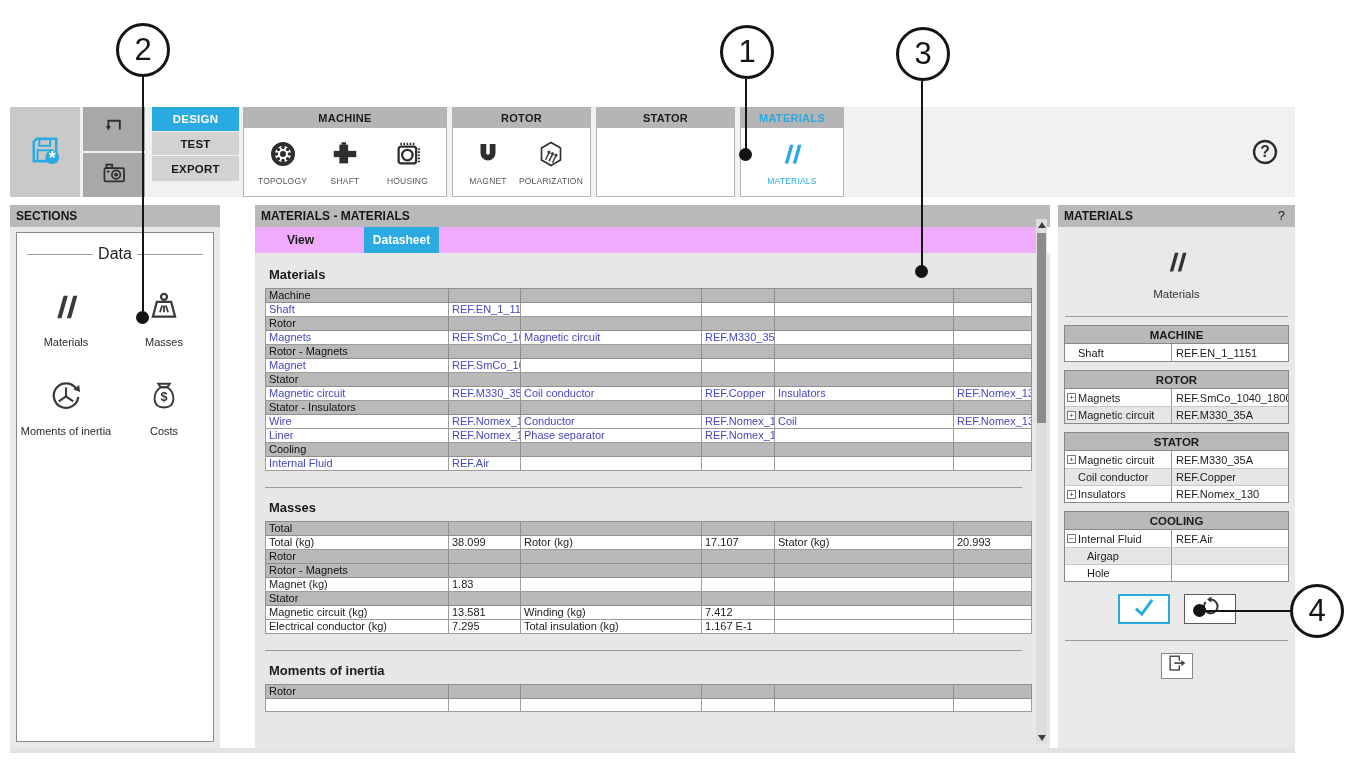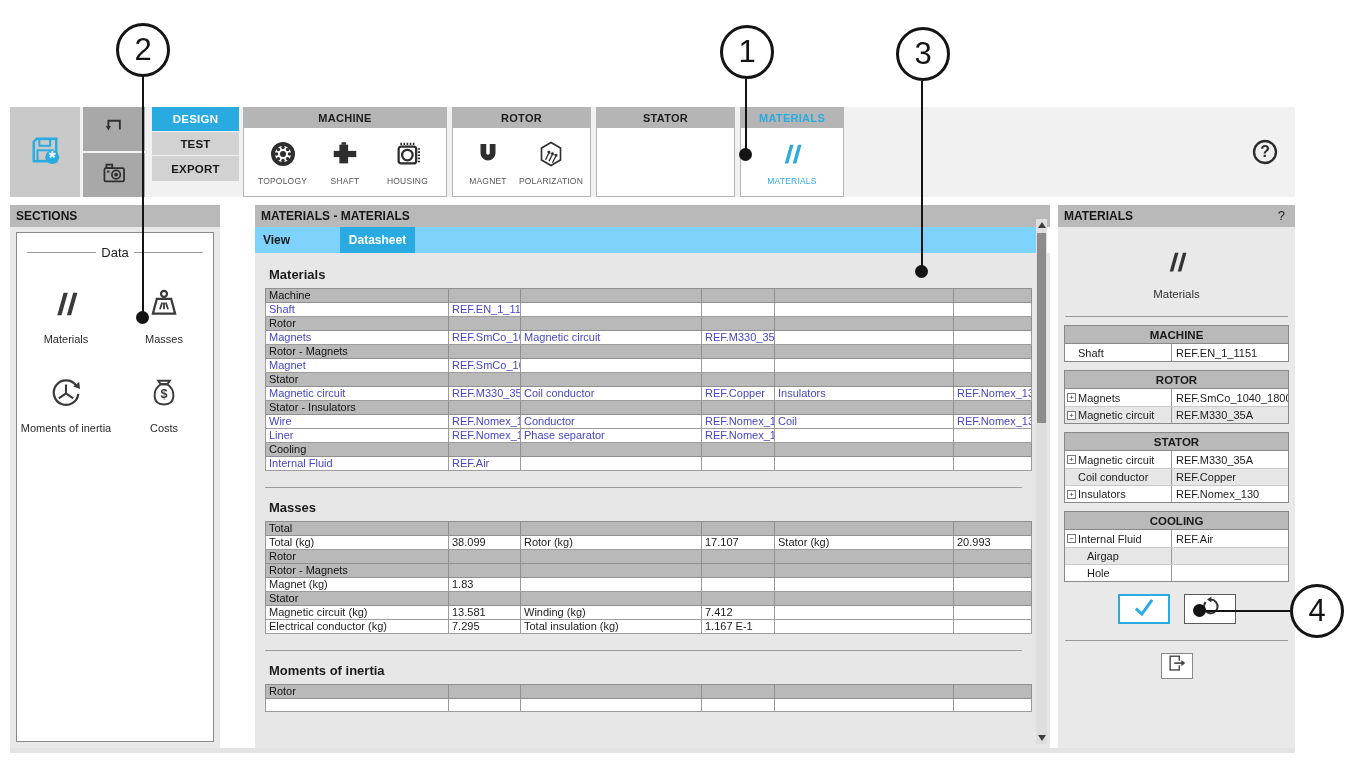--- a/index.html
+++ b/index.html
@@ -44,28 +44,28 @@
     padding-left:6px; display:flex; }
   .panel-body { position:absolute; top:22px; left:0; right:0; bottom:0; background:#e9e9e9; }
 
   
   .sections-panel { left:0; width:210px; }
   .sections-box { position:absolute; top:5px; left:6px; right:6px; bottom:6px; background:#fff; border:1px solid #8a8a8a; }
   .data-legend { display:flex; align-items:center; margin-top:12px; }
   .data-legend .line { flex:1; height:1px; background:#9a9a9a; }
   .data-legend .line:first-child { margin-left:10px; }
   .data-legend .line:last-child { margin-right:10px; }
-  .data-legend .label { padding:0 5px; font-size:13px; color:#222; }
+  .data-legend .label { padding:0 5px; font-size:16px; color:#222; }
   .data-grid { display:grid; grid-template-columns:1fr 1fr; row-gap:30px; margin-top:26px; }
   .data-item { display:flex; flex-direction:column; align-items:center; gap:7px; cursor:pointer; }
   .data-item .label { font-size:11px; color:#2a2a2a; }
 
   
   .main-panel { left:245px; width:795px; }
-  .view-tabs { position:absolute; top:22px; left:0; right:4px; height:26px; background:#7dd3fc; display:flex; }
+  .view-tabs { position:absolute; top:22px; left:0; right:4px; height:26px; background:#f0abfc; display:flex;padding-left:24px; }
   .view-tab { font-size:12px; font-weight:bold; line-height:26px; cursor:pointer; }
   .view-tab.plain { width:85px; padding-left:8px; color:#1a1a1a; }
   .view-tab.active { width:75px; text-align:center; background:#29abe2; color:#fff; }
   .ds-content { position:absolute; top:48px; left:0; right:0; bottom:0; background:#e7e7e7; padding:12px 26px 0 8px; overflow:hidden; }
   .ds-heading { font-size:13px; font-weight:bold; color:#1b1b1b; margin:2px 0 6px 6px; }
   .ds-divider { border-top:1px solid #9c9c9c; margin:16px 2px 12px 2px; }
   table.ds-table { border-collapse:collapse; table-layout:fixed; width:766px; margin-left:2px; margin-bottom:16px; }
   table.ds-table td { height:13px; line-height:13px; font-size:11px; padding:0 3px; border:1px solid #9c9c9c;
     background:#fff; color:#1c1c1c; white-space:nowrap; overflow:hidden; }
   table.ds-table tr.group td { background:#b9b9b9; color:#111; border-color:#8f8f8f; }

